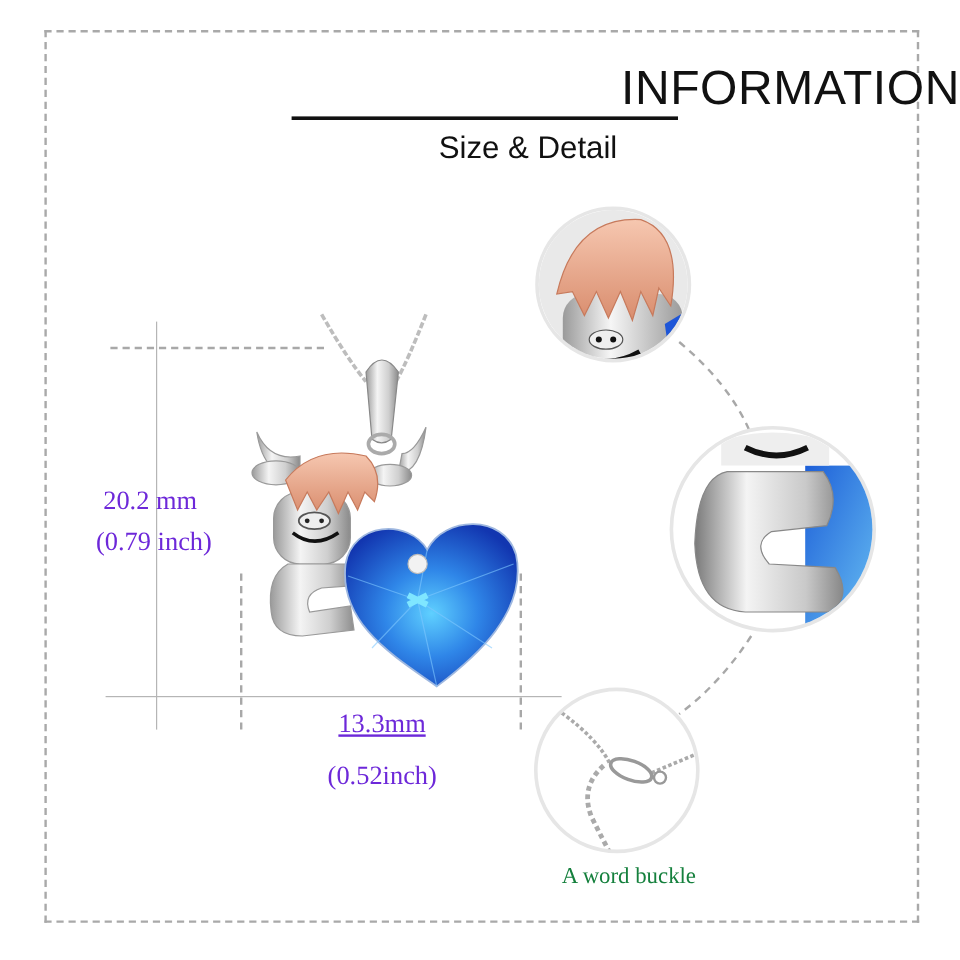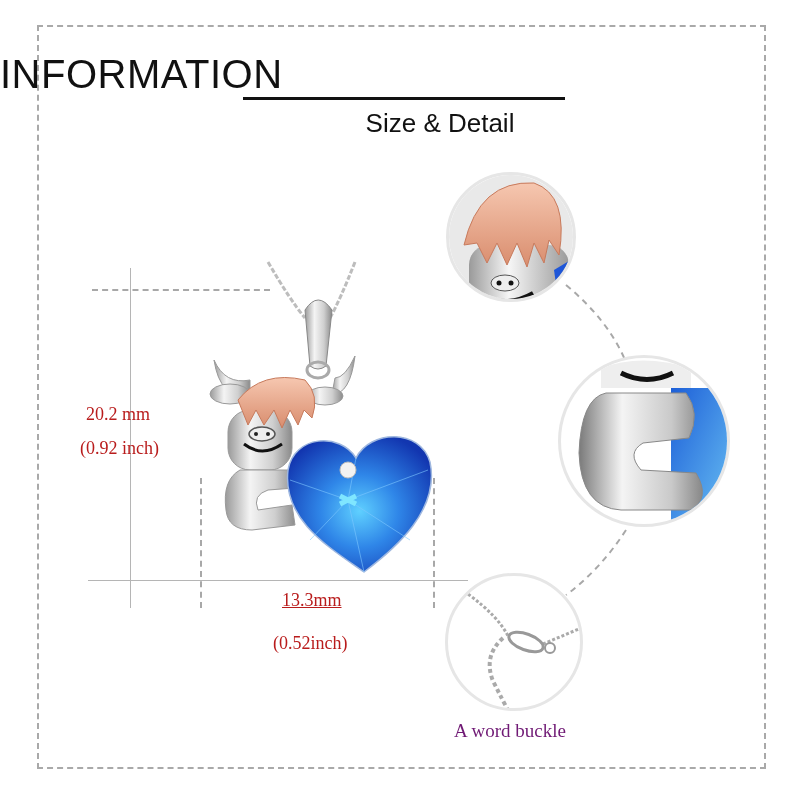--- a/index.html
+++ b/index.html
@@ -5,68 +5,68 @@
     * { margin: 0; padding: 0; box-sizing: border-box; }
     html, body { width: 800px; height: 800px; background: #ffffff; overflow: hidden; }
     body { position: relative; font-family: "Liberation Sans", sans-serif; }
 
     .frame {
       position: absolute; left: 37px; top: 25px; width: 729px; height: 744px;
       border: 2px dashed #a9a9a9;
     }
 
     .title {
-      position: absolute; left: 0; width: 800px; top: 52px; text-align: left;
+      position: absolute; left: 0; width: 800px; top: 52px; text-align: right;
       font-family: "Liberation Sans", sans-serif; font-size: 40px; color: #111; letter-spacing: 0.5px;
     }
     .title-rule {
       position: absolute; left: 243px; top: 97px; width: 322px; height: 3px; background: #111;
     }
     .subtitle {
       position: absolute; left: 0; width: 800px; top: 108px; text-align: center;
       font-size: 26px; color: #111; margin-left: 40px;
     }
 
     .dim-text {
-      position: absolute; font-family: "Liberation Serif", serif; font-size: 18px; color: #b91c1c;
+      position: absolute; font-family: "Liberation Serif", serif; font-size: 22px; color: #6d28d9;
       white-space: nowrap;
     }
 
     .line { position: absolute; }
     .solid-v { width: 1px; background: #b5b5b5; }
     .solid-h { height: 1px; background: #b5b5b5; }
     .dash-h { height: 0; border-top: 2px dashed #a8a8a8; }
     .dash-v { width: 0; border-left: 2px dashed #a8a8a8; }
 
     .circle {
       position: absolute; border-radius: 50%; border: 3px solid #e6e6e6; overflow: hidden; background: #fff;
     }
 
     .caption {
-      position: absolute; font-family: "Liberation Serif", serif; font-size: 19px; color: #701a75;
-      left: 440px; width: 140px; text-align: center; top: 720px;
+      position: absolute; font-family: "Liberation Serif", serif; font-size: 19px; color: #15803d;
+      left: 440px; width: 140px; text-align: right; top: 720px;
     }
 
     svg { position: absolute; overflow: visible; }
   </style>
 </head>
 <body>
 
 <div class="frame"></div>
 
 <div class="title">INFORMATION</div>
 <div class="title-rule"></div>
 <div class="subtitle">Size &amp; Detail</div>
 
 <div class="line solid-v" style="left:130px; top:268px; height:340px;"></div>
 <div class="line dash-h" style="left:92px; top:289px; width:178px;"></div>
 <div class="line solid-h" style="left:88px; top:580px; width:380px;"></div>
 
 <div class="dim-text" style="left:86px; top:404px;">20.2 mm</div>
-<div class="dim-text" style="left:80px; top:438px;">(0.92 inch)</div>
+<div class="dim-text" style="left:80px; top:438px;">(0.79 inch)</div>
 
 <div class="line dash-v" style="left:200px; top:478px; height:130px;"></div>
 <div class="line dash-v" style="left:433px; top:478px; height:130px;"></div>
 
 <div class="dim-text" style="left:282px; top:590px;text-decoration:underline;">13.3mm</div>
 <div class="dim-text" style="left:273px; top:633px;">(0.52inch)</div>
 
 <svg width="800" height="800" style="left:0; top:0;" viewBox="0 0 800 800">
   <defs>
     <linearGradient id="silver" x1="0" y1="0" x2="1" y2="0">

